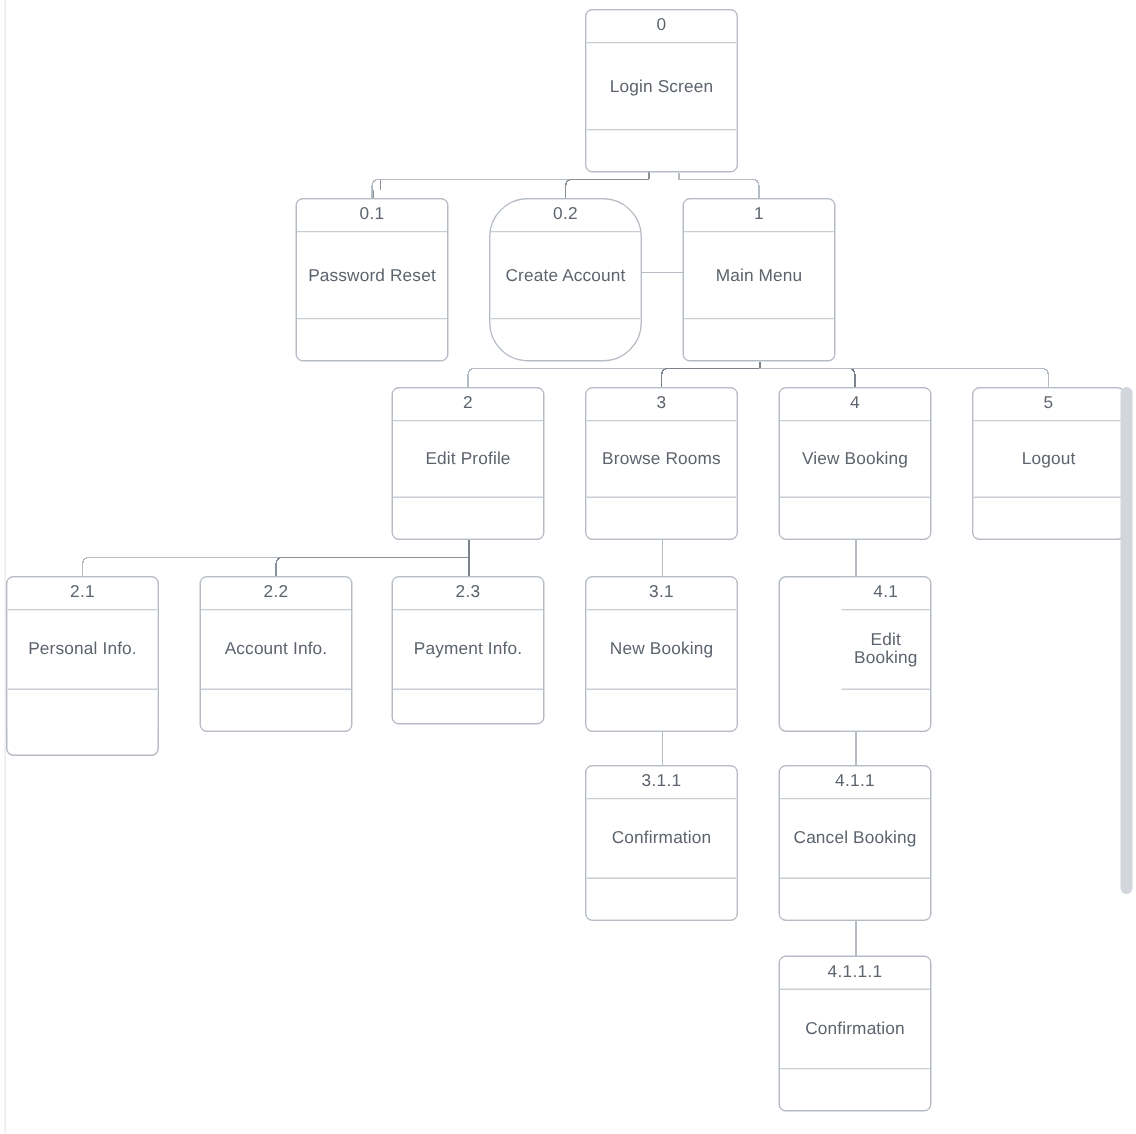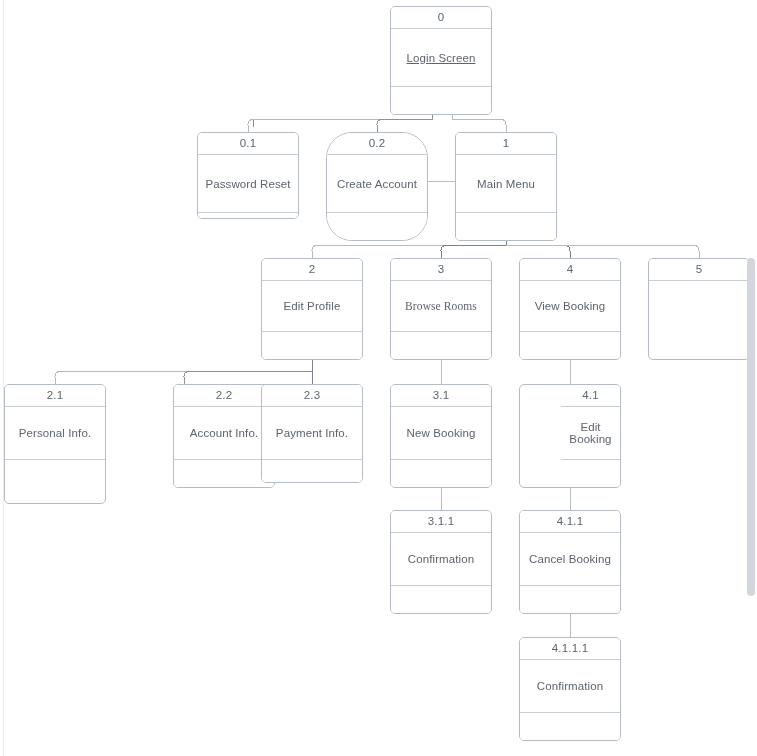--- a/index.html
+++ b/index.html
@@ -150,24 +150,24 @@
       <path d="M570.5,488 L570.5,510" stroke="#b6bcc4"></path>
 
       <path d="M570.5,614 L570.5,637" stroke="#b6bcc4"></path>
 
     </g>
   </svg>
 
   <div id="node-layer">
       <div class="node" style="left: 390px; top: 6px; width: 102px; height: 109px;">
         <div class="node-head">0</div>
-        <div class="node-body" style="height: 58px; text-decoration: underline;">Login Screen</div>
-        <div class="node-foot"></div>
-      </div>
-      <div class="node" style="left: 197px; top: 132px; width: 102px; height: 87px;">
+        <div class="node-body" style="height: 58px;">Login Screen</div>
+        <div class="node-foot"></div>
+      </div>
+      <div class="node" style="left: 197px; top: 132px; width: 102px; height: 109px;">
         <div class="node-head">0.1</div>
         <div class="node-body" style="height: 58px;">Password Reset</div>
         <div class="node-foot"></div>
       </div>
       <div class="node" style="left: 326px; top: 132px; width: 102px; height: 109px; border-radius: 26px;">
         <div class="node-head">0.2</div>
         <div class="node-body" style="height: 58px;">Create Account</div>
         <div class="node-foot"></div>
       </div>
       <div class="node" style="left: 455px; top: 132px; width: 102px; height: 109px;">
@@ -175,38 +175,39 @@
         <div class="node-body" style="height: 58px;">Main Menu</div>
         <div class="node-foot"></div>
       </div>
       <div class="node" style="left: 261px; top: 258px; width: 102px; height: 102px;">
         <div class="node-head">2</div>
         <div class="node-body" style="height: 51px;">Edit Profile</div>
         <div class="node-foot"></div>
       </div>
       <div class="node" style="left: 390px; top: 258px; width: 102px; height: 102px;">
         <div class="node-head">3</div>
-        <div class="node-body" style="height: 51px; font-family: Liberation Serif, serif;">Browse Rooms</div>
+        <div class="node-body" style="height: 51px;">Browse Rooms</div>
         <div class="node-foot"></div>
       </div>
       <div class="node" style="left: 519px; top: 258px; width: 102px; height: 102px;">
         <div class="node-head">4</div>
         <div class="node-body" style="height: 51px;">View Booking</div>
         <div class="node-foot"></div>
       </div>
       <div class="node" style="left: 648px; top: 258px; width: 102px; height: 102px;">
         <div class="node-head">5</div>
+        <div class="node-body" style="height: 51px;">Logout</div>
         <div class="node-foot"></div>
       </div>
       <div class="node" style="left: 4px; top: 384px; width: 102px; height: 120px;">
         <div class="node-head">2.1</div>
         <div class="node-body" style="height: 53px;">Personal Info.</div>
         <div class="node-foot"></div>
       </div>
-      <div class="node" style="left: 133px; top: 384px; width: 102px; height: 104px; margin-left: 40px;">
+      <div class="node" style="left: 133px; top: 384px; width: 102px; height: 104px;">
         <div class="node-head">2.2</div>
         <div class="node-body" style="height: 53px;">Account Info.</div>
         <div class="node-foot"></div>
       </div>
       <div class="node" style="left: 261px; top: 384px; width: 102px; height: 99px;">
         <div class="node-head">2.3</div>
         <div class="node-body" style="height: 53px;">Payment Info.</div>
         <div class="node-foot"></div>
       </div>
       <div class="node" style="left: 390px; top: 384px; width: 102px; height: 104px;">

